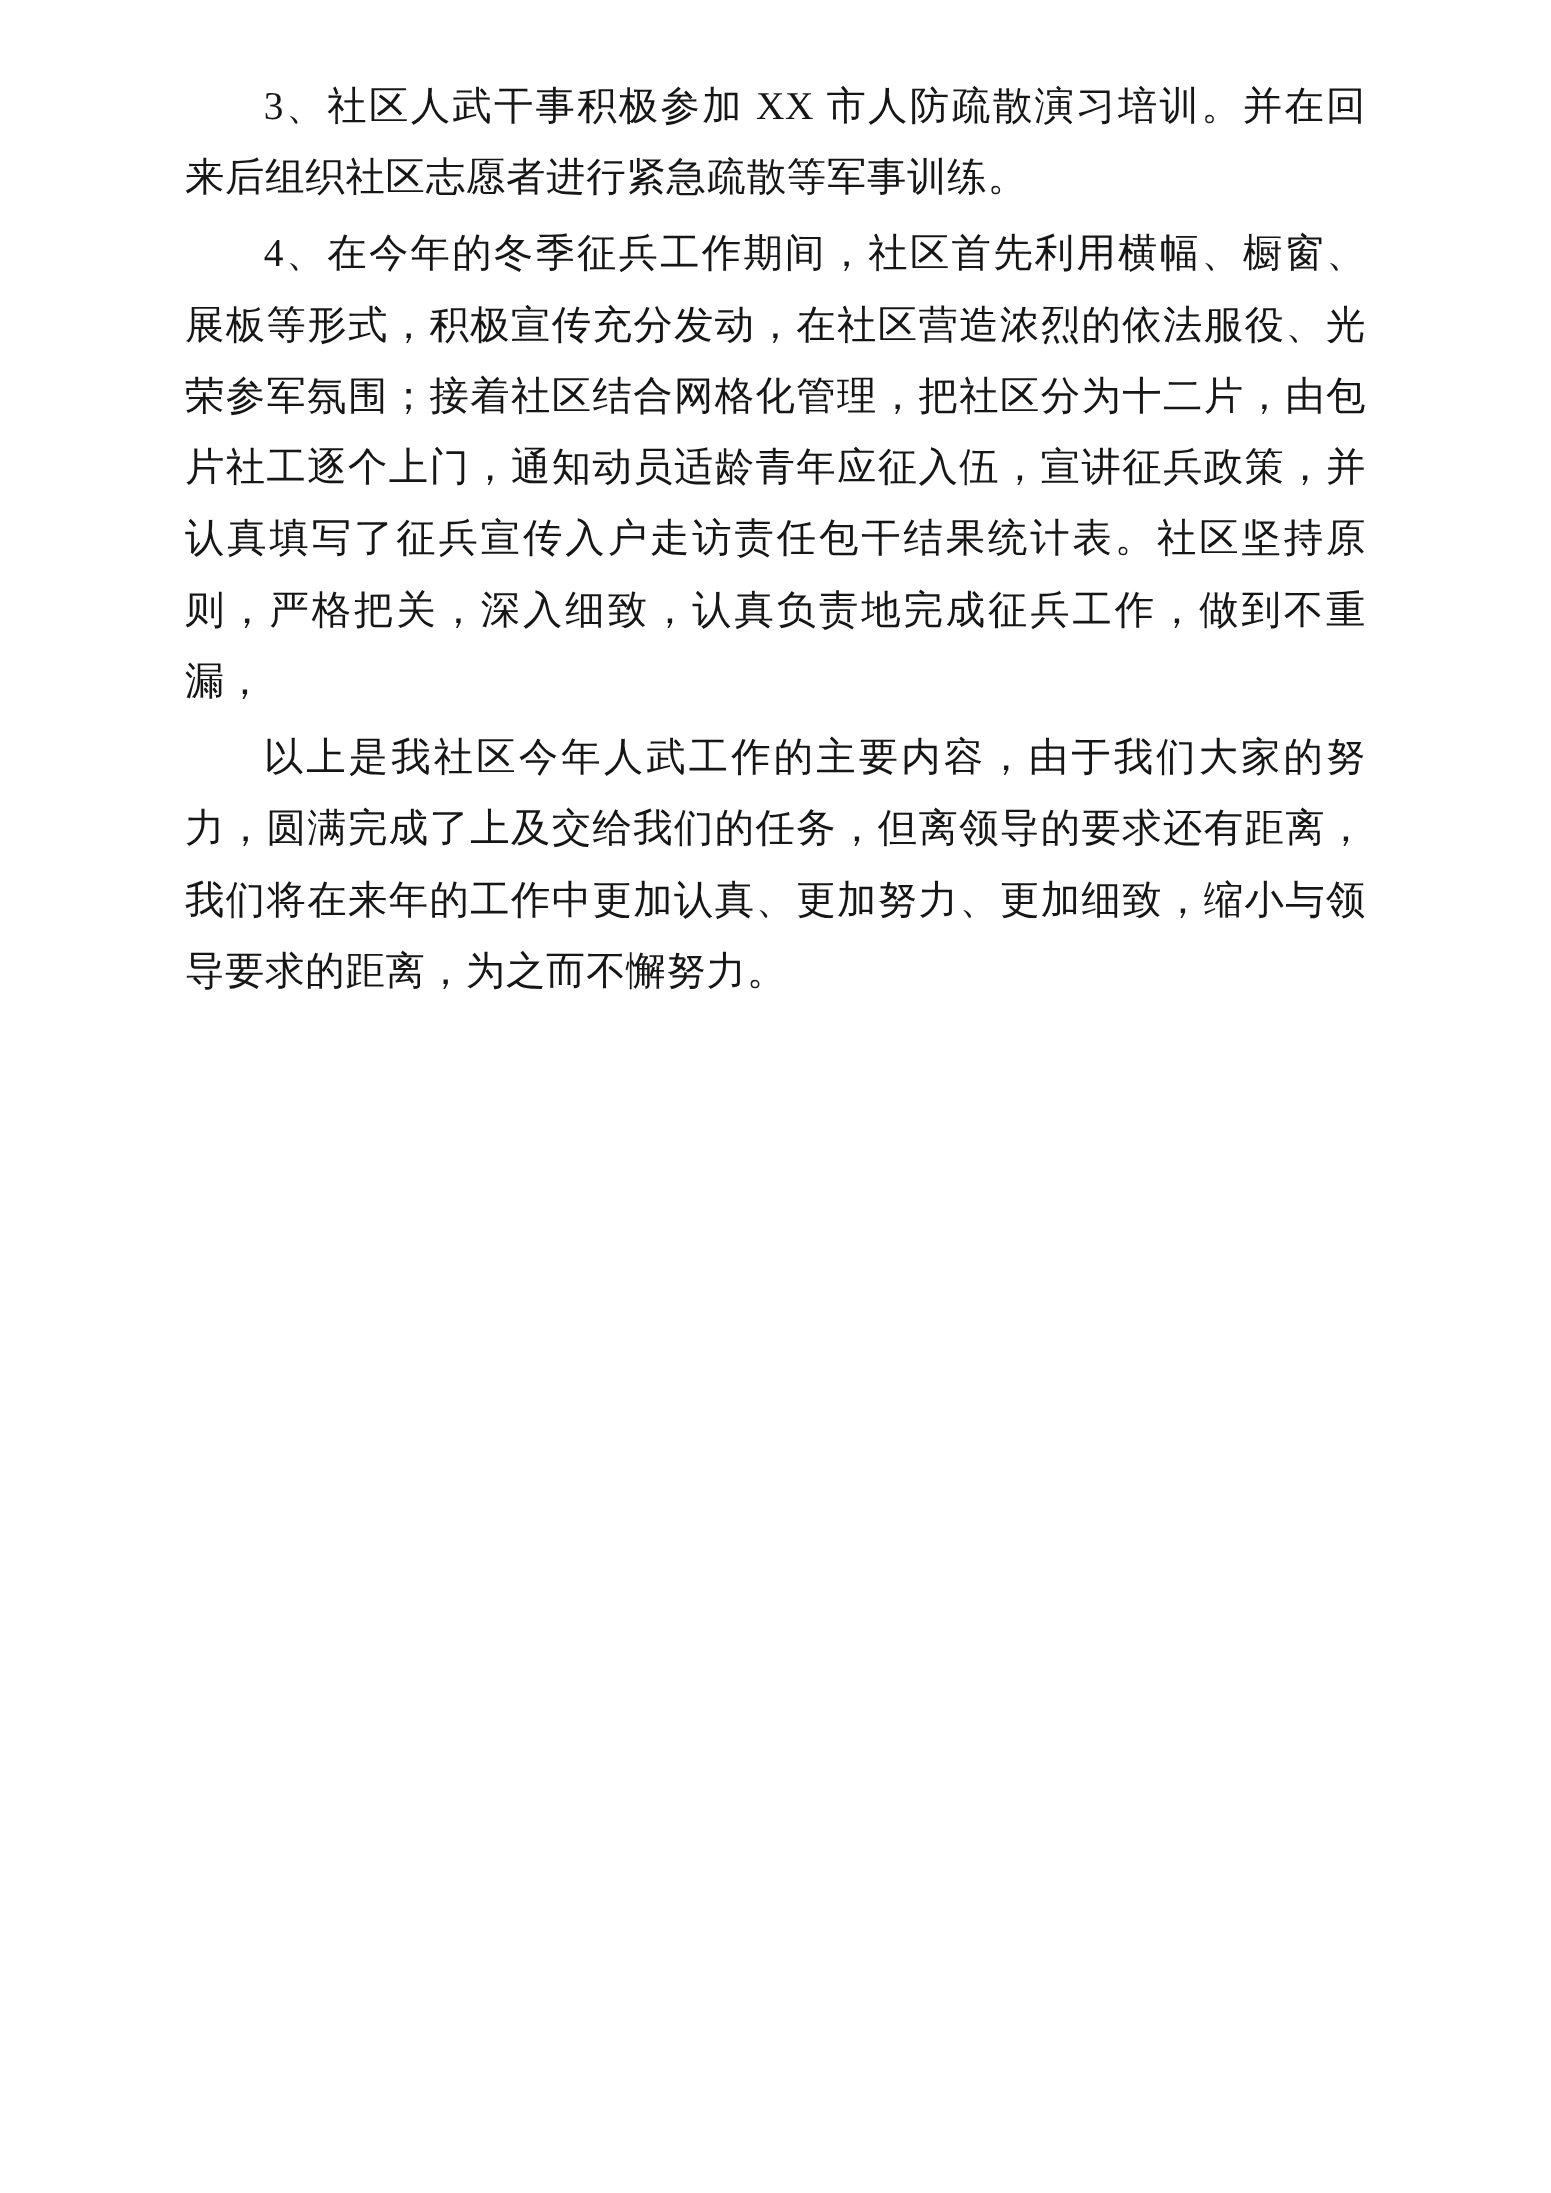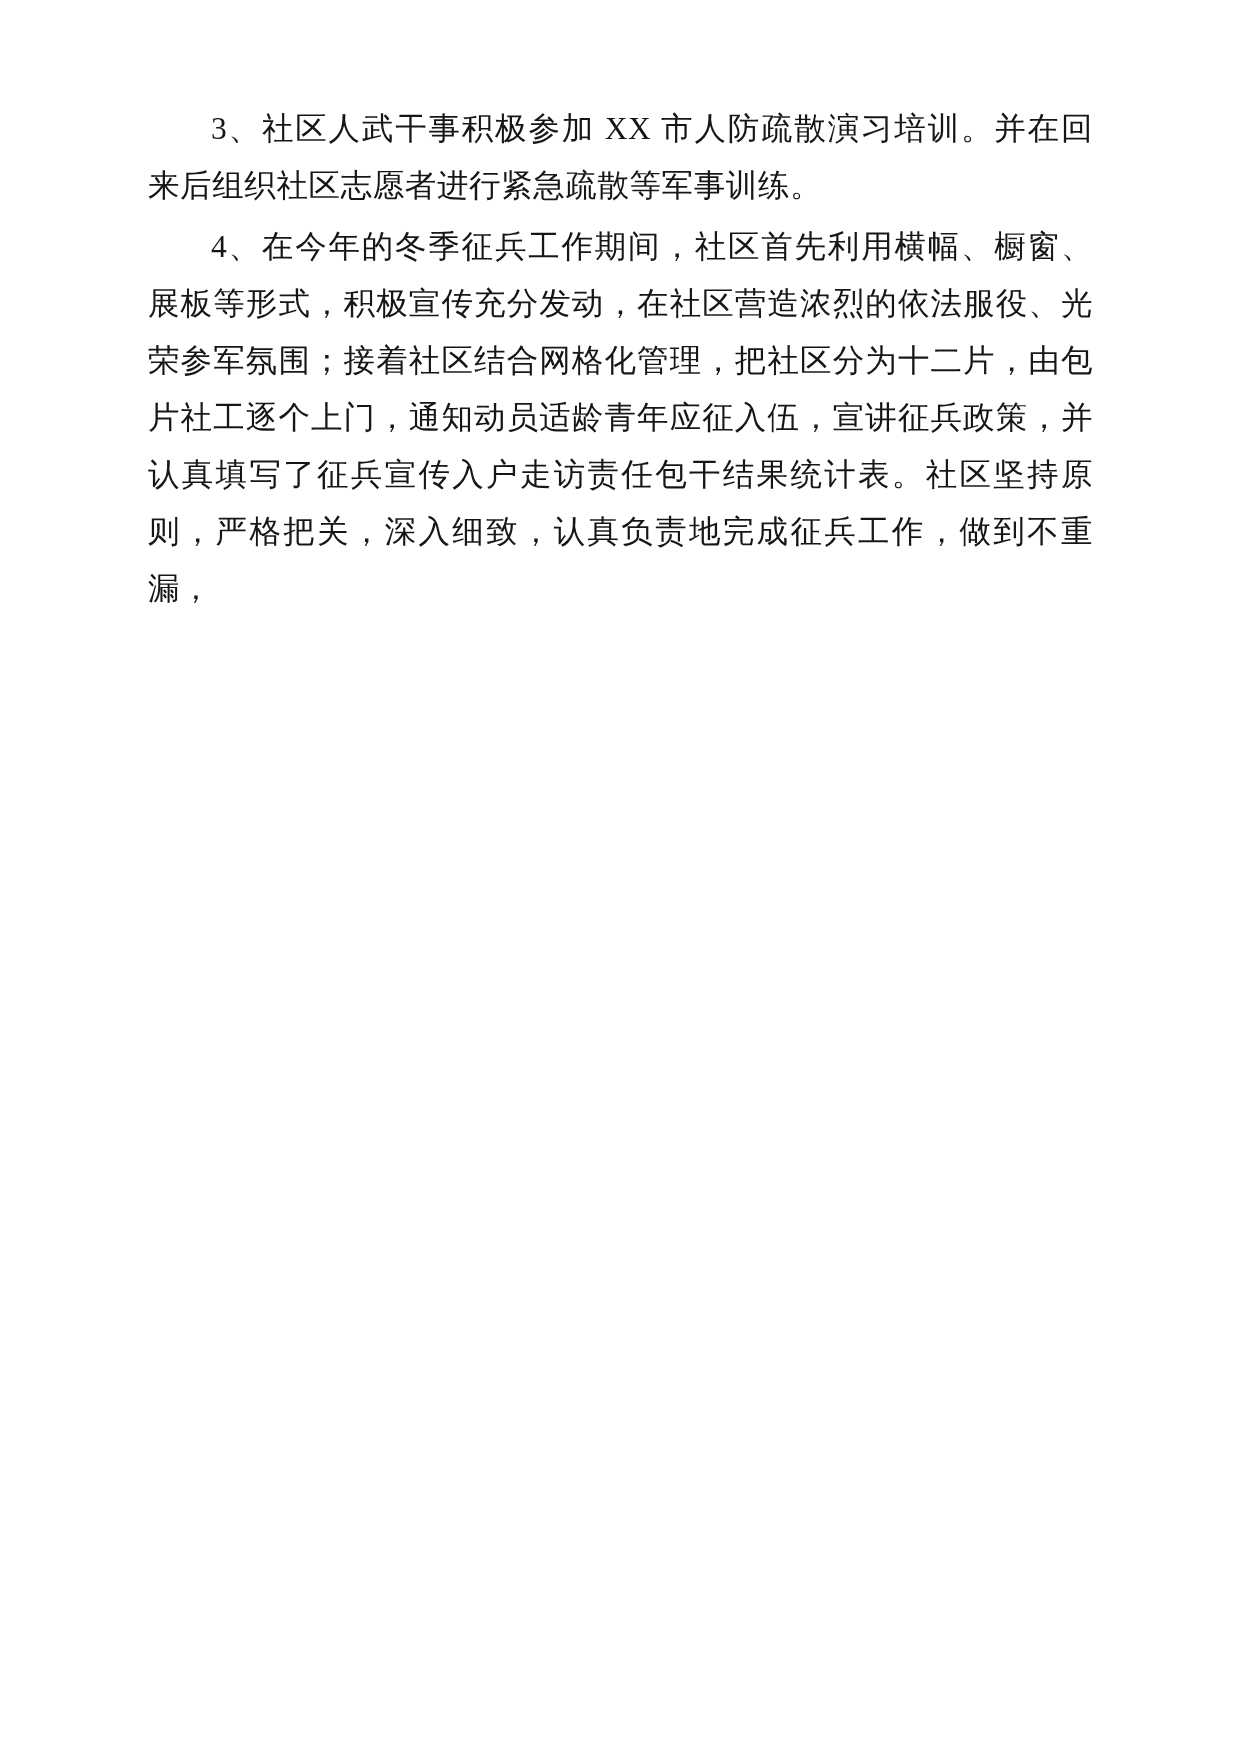--- a/index.html
+++ b/index.html
@@ -12,21 +12,21 @@
     width: 1241px;
     height: 1754px;
     font-family: "Liberation Serif", "DejaVu Serif", serif;
     color: #1a1a1a;
     overflow: hidden;
   }
   .page {
     box-sizing: border-box;
     width: 1241px;
     height: 1754px;
-    padding: 100px 148px 80px 148px;
+    padding: 56px 148px 80px 148px;
     background: #fff;
     position: relative;
   }
   .doc-body {
     font-size: 31.5px;
     line-height: 57px;
     letter-spacing: 0.6px;
     text-align: justify;
     text-justify: inter-ideograph;
     color: #161616;
@@ -37,14 +37,15 @@
     white-space: normal;
   }
 </style>
 </head>
 <body>
 
 <div class="page">
   <div class="doc-body">
     <p class="para">3、社区人武干事积极参加 XX 市人防疏散演习培训。并在回来后组织社区志愿者进行紧急疏散等军事训练。</p>
     <p class="para">4、在今年的冬季征兵工作期间，社区首先利用横幅、橱窗、展板等形式，积极宣传充分发动，在社区营造浓烈的依法服役、光荣参军氛围；接着社区结合网格化管理，把社区分为十二片，由包片社工逐个上门，通知动员适龄青年应征入伍，宣讲征兵政策，并认真填写了征兵宣传入户走访责任包干结果统计表。社区坚持原则，严格把关，深入细致，认真负责地完成征兵工作，做到不重漏，</p>
+    <p class="para">以上是我社区今年人武工作的主要内容，由于我们大家的努力，圆满完成了上及交给我们的任务，但离领导的要求还有距离，我们将在来年的工作中更加认真、更加努力、更加细致，缩小与领导要求的距离，为之而不懈努力。</p>
   </div>
 </div>
 
 </body></html>

